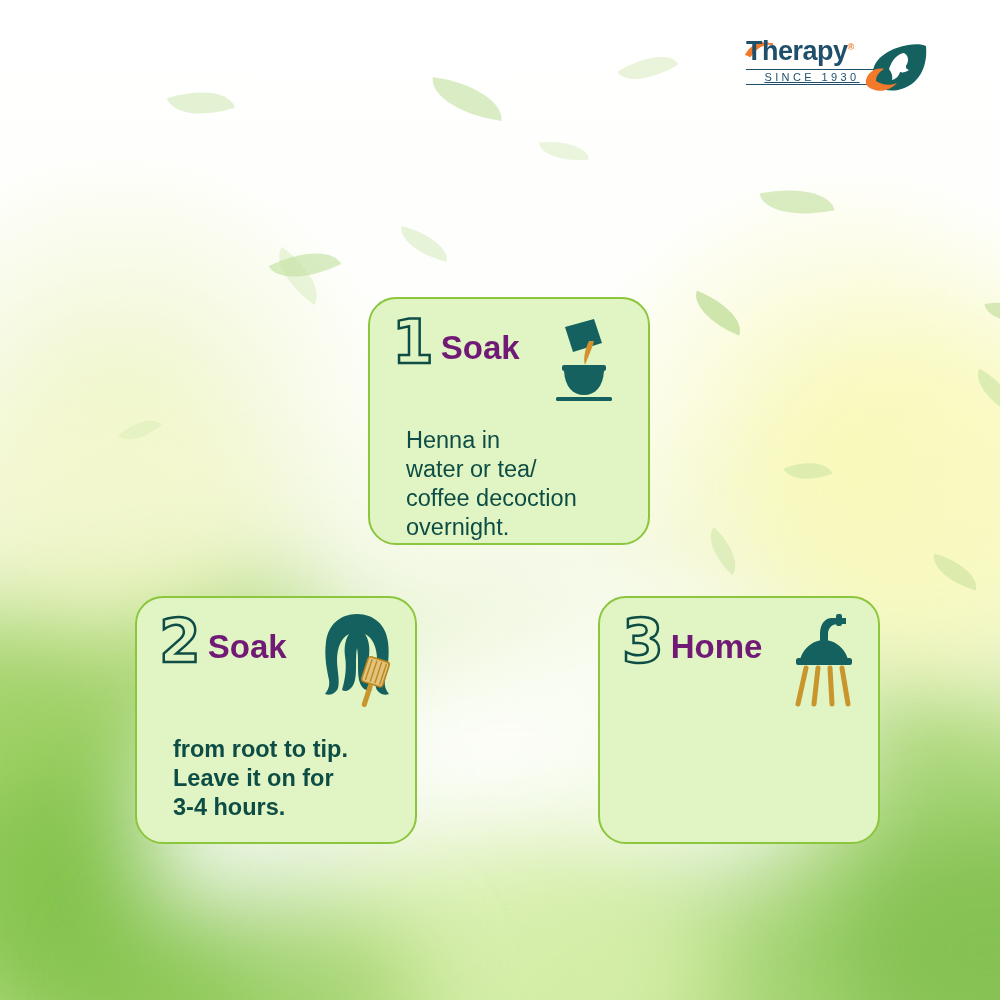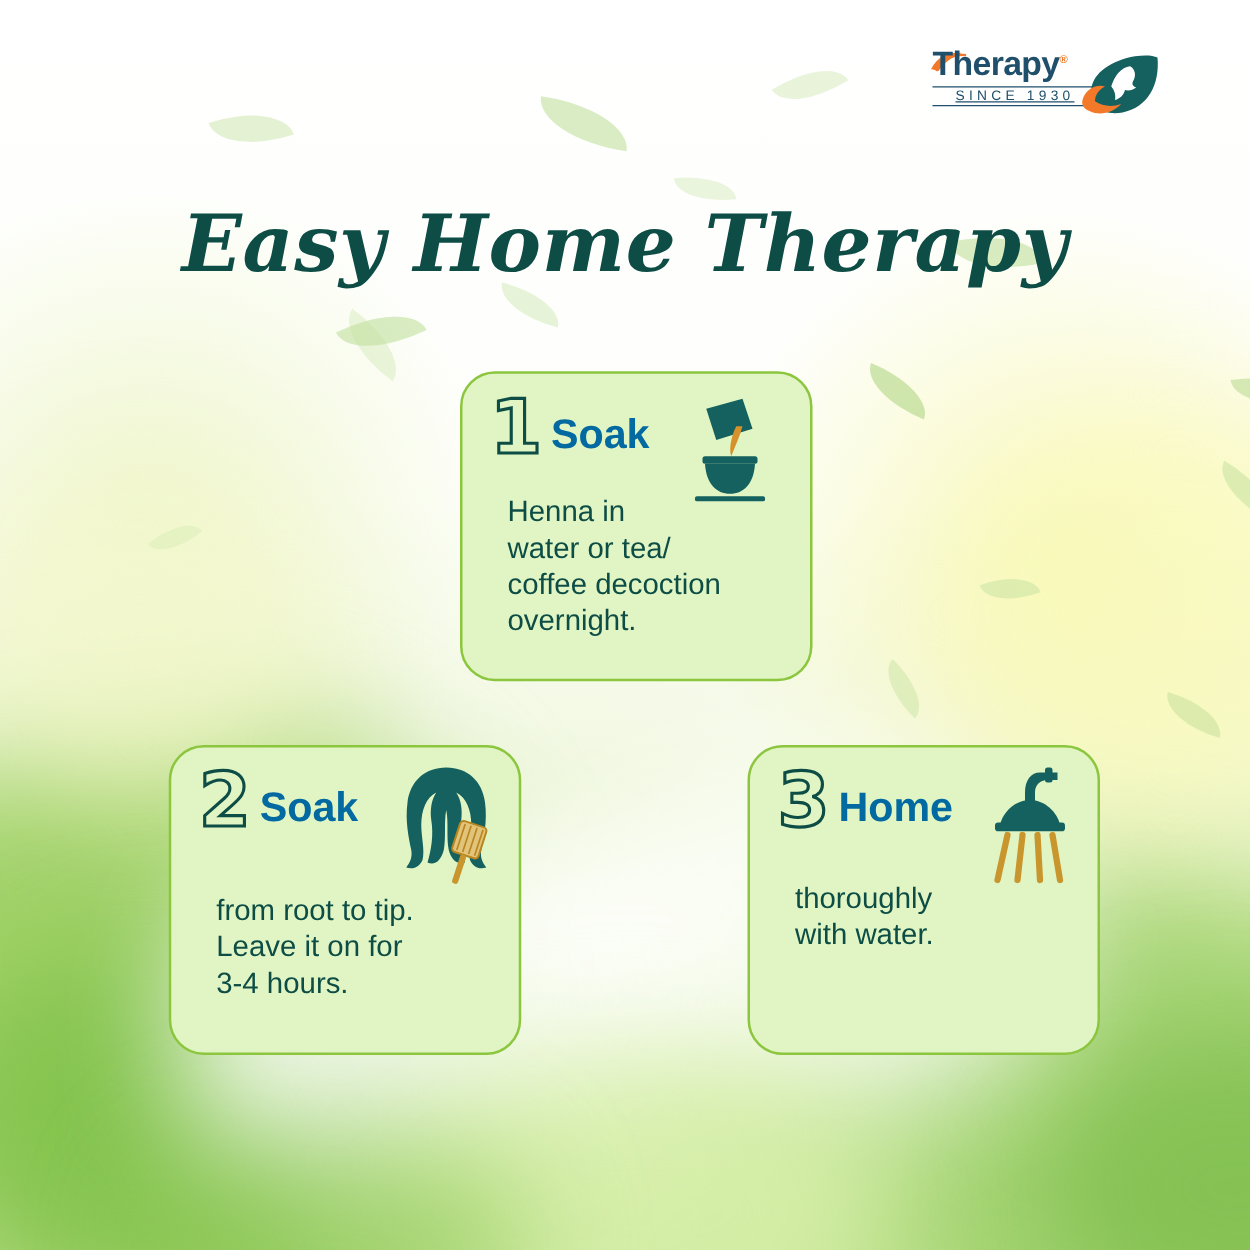--- a/index.html
+++ b/index.html
@@ -164,34 +164,35 @@
     font-weight: bold;
     line-height: 0.86;
     color: transparent;
     -webkit-text-stroke: 2.5px #0d4d45;
     font-family: "DejaVu Sans", sans-serif;
     margin-right: 7px;
   }
   .step-title {
     font-size: 33px;
     font-weight: bold;
-    color: #0369a1;
+    color: #701a75;
     line-height: 1;
     position: relative;
     top: -4px;
   }
   .card-body {
     position: absolute;
     font-size: 23.5px;
     line-height: 1.24;
     color: #0d4d45;
     white-space: pre-line;
+    margin-top: 31px;
   }
   #card-1 .card-body { left: 36px; top: 96px; width: 225px; }
-  #card-2 .card-body { left: 36px; top: 116px; width: 230px; }
+  #card-2 .card-body { left: 36px; top: 106px; width: 230px; font-weight: bold; }
   #card-3 .card-body { left: 36px; top: 106px; width: 225px; }
 
   .card-icon {
     position: absolute;
   }
   #icon-1 { right: 18px; top: 14px; width: 92px; height: 92px; }
   #icon-2 { right: 12px; top: 12px; width: 92px; height: 98px; }
   #icon-3 { right: 22px; top: 14px; width: 86px; height: 96px; }
 </style>
 </head>
@@ -243,21 +244,20 @@
     <div class="logo-since">SINCE 1930</div>
 
 
     <svg class="logo-emblem" viewBox="0 0 66 62">
       <path d="M62,6 C64,28 54,46 34,50 C18,53 8,44 9,32 C10,18 26,8 44,5 C51,4 58,4 62,6 Z" fill="#14615f"></path>
       <path d="M40,13 C44,15 45,20 43,24 C41,27 42,29 45,30 C42,32 39,33 36,32 C35,36 32,39 28,40 C29,35 27,32 25,29 C28,20 33,14 40,13 Z" fill="#ffffff"></path>
       <path d="M2,40 C4,32 12,27 20,29 C15,32 12,36 12,41 C18,45 26,46 33,43 C27,50 16,53 8,49 C3,47 1,44 2,40 Z" fill="#f2792a"></path>
     </svg>
   </div>
 
-  <div id="title">Easy Home Therapy</div>
 
   <div class="card" id="card-1">
     <div class="card-head">
       <span class="step-num">1</span>
       <span class="step-title">Soak</span>
     </div>
     <svg class="card-icon" id="icon-1" viewBox="0 0 92 92">
       <path d="M27,14 L56,6 L64,30 L35,39 Z" fill="#14615f"></path>
       <path d="M56,28 C54,36 50,44 47,52 C45,46 47,36 51,28 Z" fill="#d4912c"></path>
       <rect x="24" y="52" width="44" height="6" rx="2" fill="#14615f"></rect>
@@ -299,17 +299,15 @@
     <svg class="card-icon" id="icon-3" viewBox="0 0 86 96">
       <path d="M62,6 L76,6 L76,12 L68,12 C62,12 58,16 58,22 L58,30 L50,30 L50,22 C50,12 55,6 62,6 Z" fill="#14615f"></path>
       <rect x="66" y="2" width="6" height="12" rx="2" fill="#14615f"></rect>
       <path d="M54,28 C66,28 76,38 78,48 L30,48 C32,38 42,28 54,28 Z" fill="#14615f"></path>
       <rect x="26" y="46" width="56" height="7" rx="2.5" fill="#14615f"></rect>
       <line x1="36" y1="56" x2="28" y2="92" stroke="#c9962e" stroke-width="5" stroke-linecap="round"></line>
       <line x1="48" y1="56" x2="44" y2="92" stroke="#c9962e" stroke-width="5" stroke-linecap="round"></line>
       <line x1="60" y1="56" x2="62" y2="92" stroke="#c9962e" stroke-width="5" stroke-linecap="round"></line>
       <line x1="72" y1="56" x2="78" y2="92" stroke="#c9962e" stroke-width="5" stroke-linecap="round"></line>
     </svg>
-    <div class="card-body">thoroughly
-with water.</div>
   </div>
 
 </div>
 
 </body></html>

